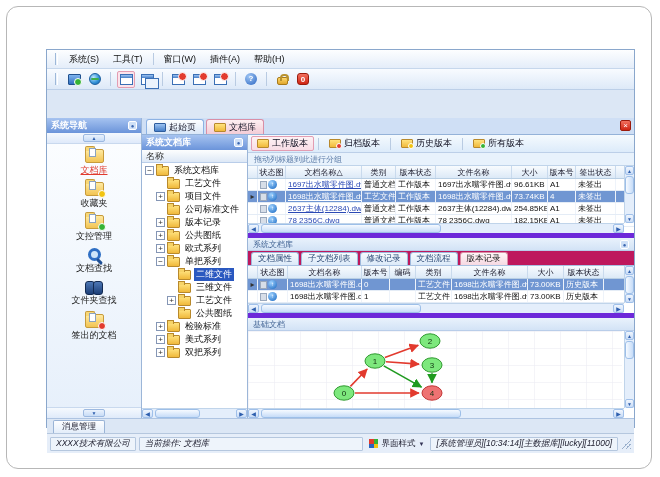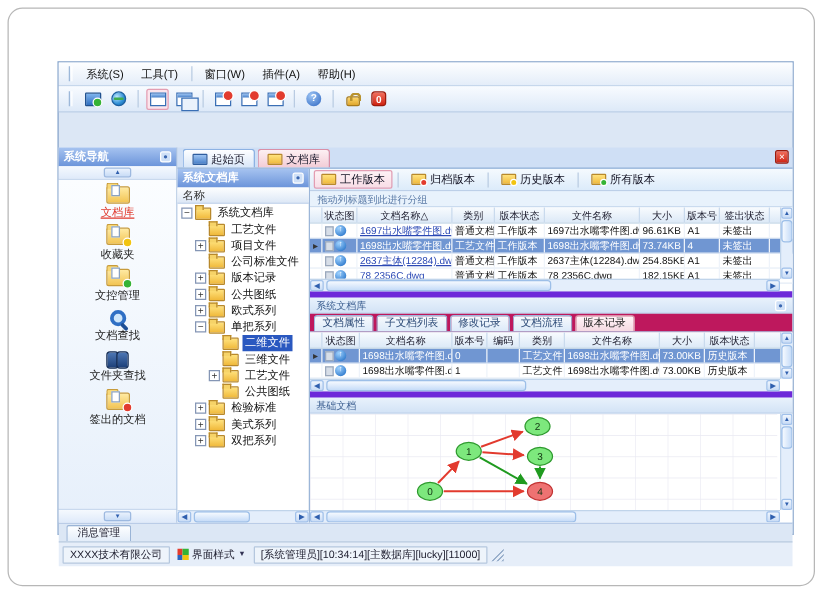--- a/index.html
+++ b/index.html
@@ -118,21 +118,21 @@
   .dtab2 { height:13px; font-size:8.5px; padding:0 6px; display:flex; align-items:center; border:1px solid #9db8dc; border-bottom:none; border-radius:3px 3px 0 0; background:linear-gradient(#f7fafd,#dceaf9); color:#2c4a77; }
   .dtab2.active { background:linear-gradient(#fff5f7,#f6d9e2); border-color:#d98fa6; color:#222; }
 
   .graphwrap { flex:1; background:#fff; position:relative; overflow:hidden; }
   .graphwrap svg { position:absolute; left:0; top:0; }
 
   
   .msgrow { height:15px; background:#dce7f5; border-top:1px solid #aec4e2; display:flex; align-items:flex-end; padding-left:6px; }
   .msgtab { height:13px; background:linear-gradient(#fdfeff,#e3edf9); border:1px solid #9ab4d6; border-bottom:none; border-radius:2px 2px 0 0; font-size:8.5px; color:#223; padding:0 8px; display:flex; align-items:center; }
   .statusbar { height:20px; background:#e6eef9; border-top:1px solid #b5c7de; display:flex; align-items:center; padding:0 3px; gap:3px; font-size:8.5px; color:#223; }
-  .scell { height:14px; display:flex; align-items:center; padding:0 5px; border:1px solid #b5c7de; background:#eef4fb; border-radius:1px; }
+  .scell { height:14px; display:flex; align-items:center; padding:0 5px; border:1px solid #b5c7de; background:#eef4fb; border-radius:1px;font-style:italic; }
   .scell.grow { flex:1; }
   .stylechip { display:flex; align-items:center; gap:3px; padding:0 3px; height:14px; }
   .palette { width:9px; height:9px; display:grid; grid-template-columns:1fr 1fr; }
   .palette i { display:block; } .palette i:nth-child(1){background:#e23b2e;} .palette i:nth-child(2){background:#35b335;} .palette i:nth-child(3){background:#2a64c0;} .palette i:nth-child(4){background:#f2c410;}
   .ddarrow { font-size:6px; color:#335; }
   .resize-grip { width:10px; height:10px; background:
     linear-gradient(135deg, transparent 50%, #9ab0cc 50%, #9ab0cc 58%, transparent 58%, transparent 70%, #9ab0cc 70%, #9ab0cc 78%, transparent 78%, transparent 90%, #9ab0cc 90%); }
 </style>
 </head>
 <body>
@@ -695,20 +695,21 @@
         </div>
       </div>
     </div>
 
     <div class="msgrow">
       <span class="msgtab">消息管理</span>
     </div>
 
     <div class="statusbar">
       <span class="scell">XXXX技术有限公司</span>
+      <span class="scell grow">当前操作: 文档库</span>
       <span class="stylechip">
         <span class="palette">
             <i></i>
             <i></i>
             <i></i>
             <i></i>
           </span>
         <span>界面样式</span>
         <span class="ddarrow">▼</span>
       </span>

